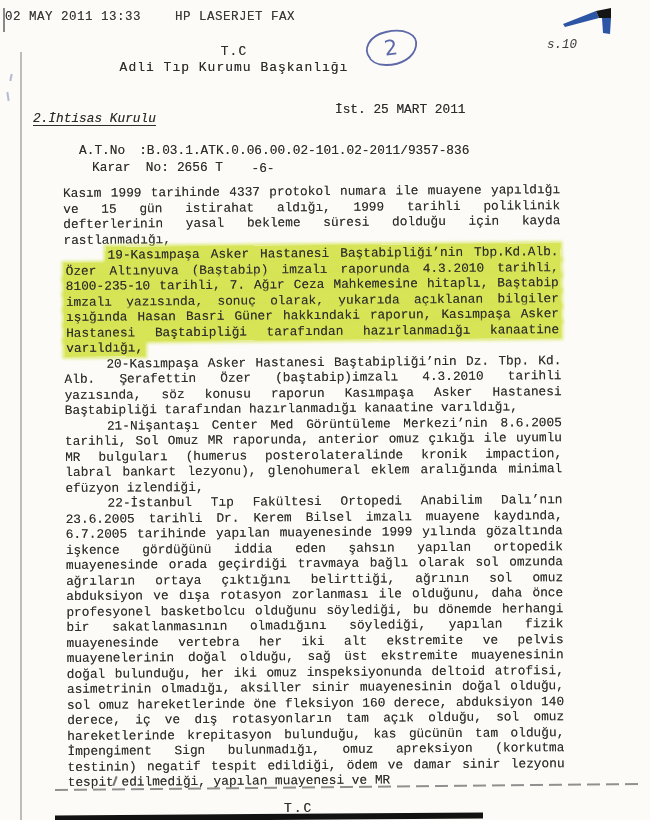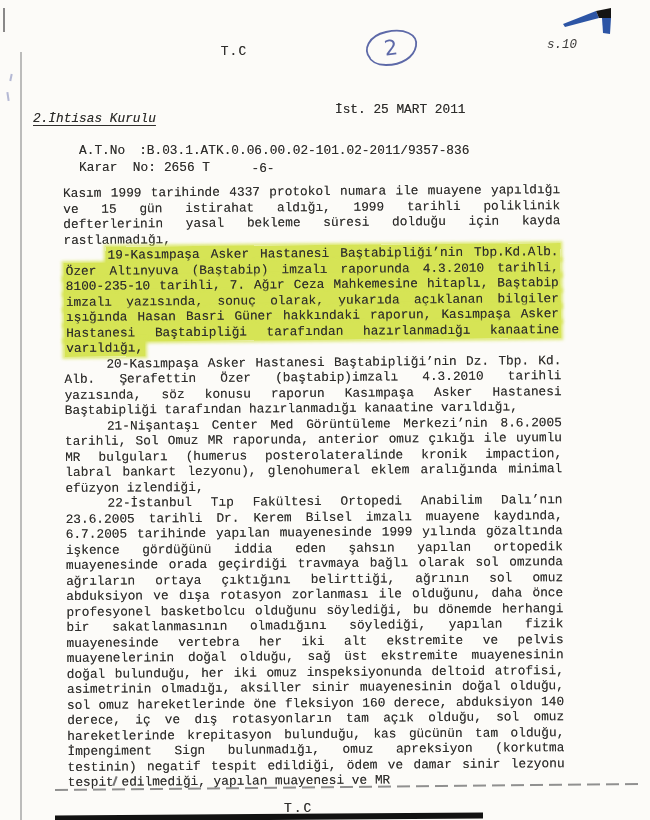--- a/index.html
+++ b/index.html
@@ -44,21 +44,21 @@
     text-shadow:0 0 .5px rgba(40,40,40,.6);}
 
   
   .ref-block{position:absolute;left:33px;top:102px;width:560px;font-size:12.8px;
     text-shadow:0 0 .5px rgba(40,40,40,.55);}
   .ref-date{position:absolute;left:302px;top:0;}
   .ref-board{position:absolute;left:0;top:9px;text-decoration:underline;text-underline-offset:3px;font-style:italic;}
   .ref-atno{position:absolute;left:0;top:26px;white-space:pre;}
   .ref-atno .lbl{margin-right:14px;}
   .ref-karar{position:absolute;left:0;top:43px;white-space:pre;}
-  .ref-karar .lbl{margin-right:8px;}
+  .ref-karar .lbl{margin-right:8px;margin-left:13px;}
   .ref-pagemarker{position:absolute;left:0;top:59px;width:460px;text-align:center;}
 
   
   .doc-body{position:absolute;left:63px;top:186px;width:497px;
     font-size:12.8px;line-height:15.5px;text-align:justify;
     transform:rotate(-.45deg);transform-origin:0 0;
     text-shadow:0 0 .5px rgba(40,40,40,.55);}
   .doc-body p{margin:0;}
   .doc-body p.indent{text-indent:42px;}
   .hl{
@@ -75,35 +75,39 @@
 </head>
 <body>
 
 <div class="page">
 
   <div class="edge-line-topleft"></div>
   <div class="edge-line-left"></div>
   <div class="margin-mark m1"></div>
   <div class="margin-mark m2"></div>
 
+  <div class="fax-header">
+    <span>02 MAY 2011 13:33</span><span class="device">HP LASERJET FAX</span>
+  </div>
   <div class="fax-page-number">s.10</div>
 
   <svg class="corner-mark" viewBox="0 0 52 28">
     <polygon points="0,16 33,3 36,10 2,19" style="fill:var(--corner-mark-blue)"></polygon>
     <polygon points="33,3 48,0 48,10 36,10" style="fill:#141414"></polygon>
     <polygon points="39,10 48,10 47,26 40,25" style="fill:var(--corner-mark-blue)"></polygon>
   </svg>
 
   <svg class="circled-number" viewBox="0 0 62 52">
     <path d="M 10 34 C 3 26, 8 12, 26 8 C 44 4, 58 10, 56 22 C 54 33, 42 41, 26 41 C 16 41, 11 38, 8 31" fill="none" style="stroke:var(--handwriting-ink)" stroke-width="1.8" stroke-linecap="round"></path>
     <text x="31" y="31" text-anchor="middle" font-family="DejaVu Sans, sans-serif" font-size="21" style="fill:var(--handwriting-ink)" transform="rotate(-8 31 25)">2</text>
   </svg>
 
   <div class="letterhead">
     <div>T.C</div>
+    <div>Adli Tıp Kurumu Başkanlığı</div>
   </div>
 
   <div class="ref-block">
     <div class="ref-date">İst. 25 MART 2011</div>
     <div class="ref-board">2.İhtisas Kurulu</div>
     <div class="ref-atno">
       <span class="lbl">A.T.No</span><span>:B.03.1.ATK.0.06.00.02-101.02-2011/9357-836</span>
     </div>
     <div class="ref-karar">
       <span class="lbl">Karar  No:</span><span>2656 T</span>

